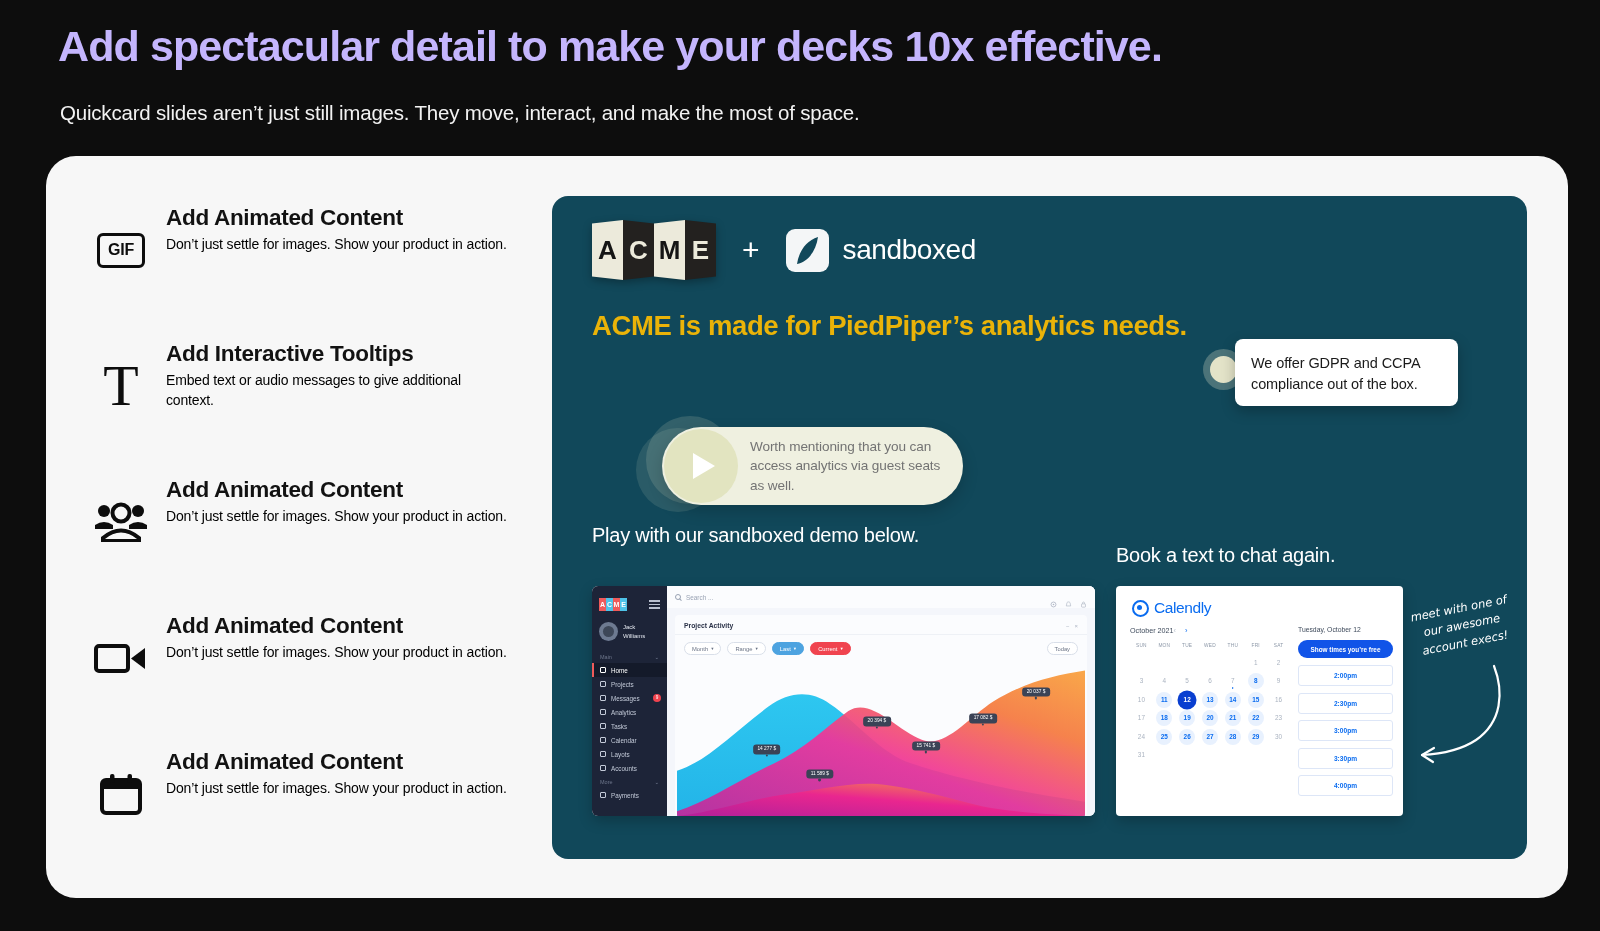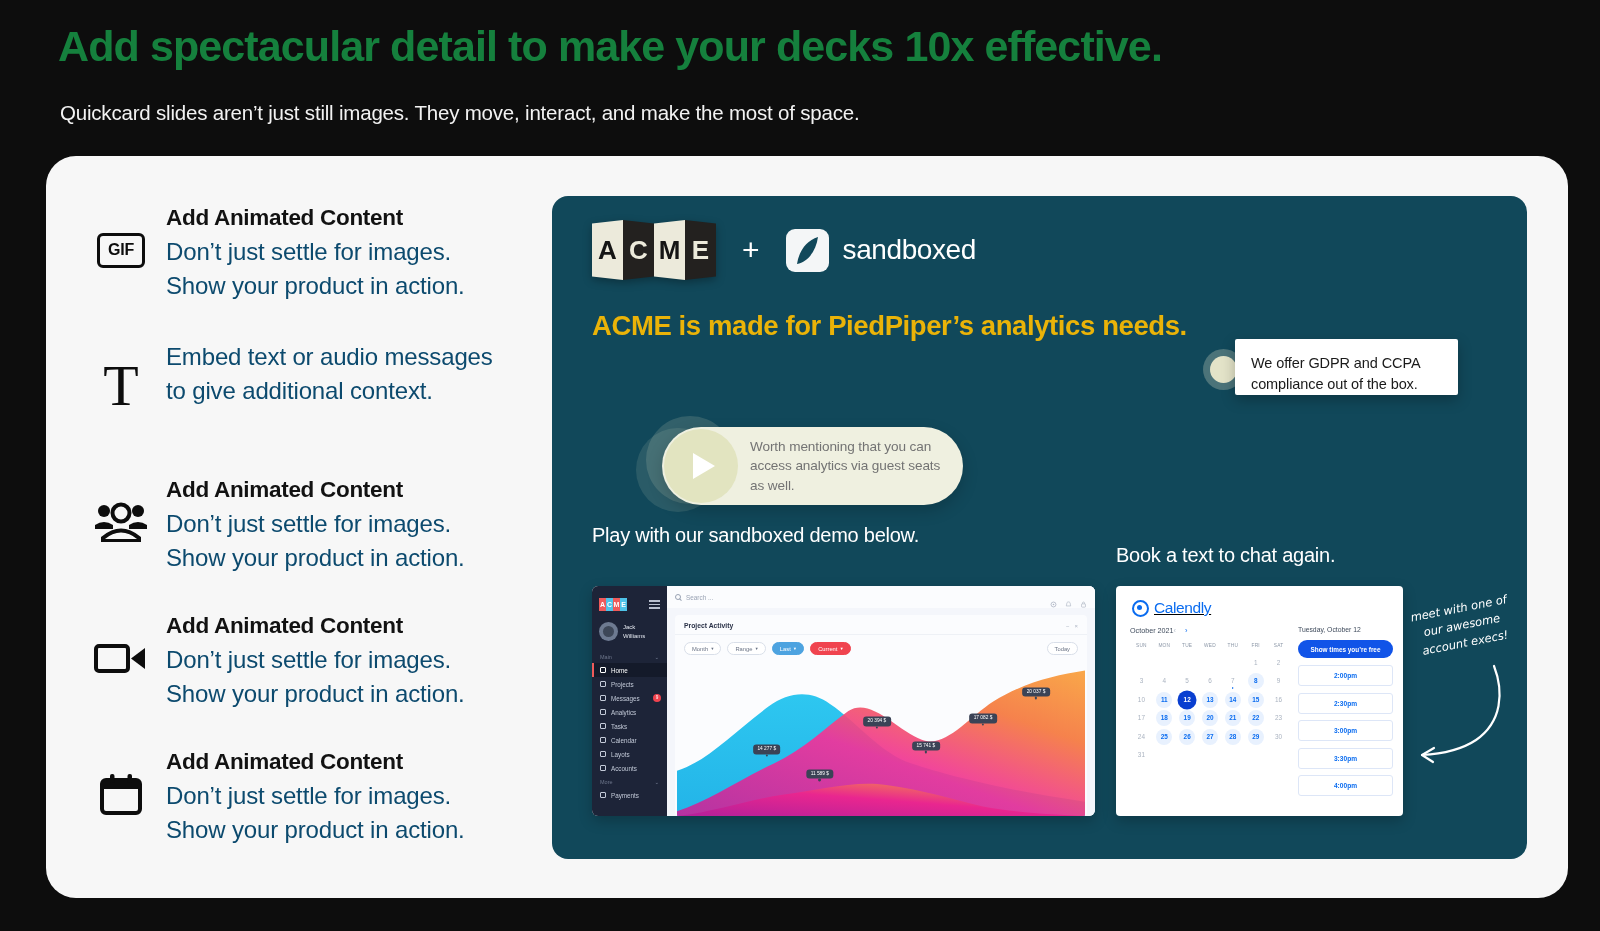--- a/index.html
+++ b/index.html
@@ -8,21 +8,21 @@
     width: 1600px; height: 931px;
     background: #0d0d0d;
     font-family: "Liberation Sans", sans-serif;
     overflow: hidden;
   }
   .page { position: relative; width: 1600px; height: 931px; background: #0d0d0d; }
 
   
   .headline {
     position: absolute; left: 58px; top: 22px;
-    font-size: 43px; font-weight: 700; color: #15803d;
+    font-size: 43px; font-weight: 700; color: #c4b5fd;
     letter-spacing: -0.9px; white-space: nowrap;
   }
   .subhead {
     position: absolute; left: 60px; top: 101px;
     font-size: 20.5px; font-weight: 400; color: #f2f2f2;
     letter-spacing: -0.2px; white-space: nowrap;
   }
 
   
   .card {
@@ -44,21 +44,21 @@
     width: 56px; height: 56px;
     display: flex; align-items: center; justify-content: center;
     color: #0d0d0d;
   }
   .feat-title {
     font-size: 22.5px; font-weight: 600; color: #121212;
     letter-spacing: -0.3px; line-height: 1.25; margin-bottom: 3px;
     white-space: nowrap;
   }
   .feat-desc {
-    font-size: 24px; font-weight: 400; color: #0c4a6e;
+    font-size: 14px; font-weight: 400; color: #000000;
     line-height: 1.42; letter-spacing: -0.15px;
     max-width: 345px;
   }
   .gif-badge {
     width: 48px; height: 35px; border: 3.5px solid #0d0d0d;
     border-radius: 6px; display: flex; align-items: center; justify-content: center;
     font-size: 16px; font-weight: 700; letter-spacing: -0.3px; color: #0d0d0d;
   }
   .t-glyph { font-family: "Liberation Serif", serif; font-size: 58px; font-weight: 400; line-height: 0.8; color:#0d0d0d;}
 
@@ -101,22 +101,22 @@
   }
 
   
   .tip-dot {
     position: absolute; left: 658px; top: 160px;
     width: 27px; height: 27px; border-radius: 50%;
     background: #e3e3c8; box-shadow: 0 0 0 7px rgba(227,227,200,.28);
   }
   .tip-box {
     position: absolute; left: 683px; top: 143px;
-    width: 223px; background: #ffffff; border-radius: 2px;
-    padding: 14px 16px 0 16px;
+    width: 223px; background: #ffffff; border-radius: 8px;
+    padding: 14px 16px 11px 16px;
     box-shadow: 0 5px 14px rgba(0,0,0,.25);
     font-size: 14.5px; line-height: 1.45; color: #1a1a1a;
     letter-spacing: -0.1px;
   }
 
   
   .audio-halo {
     position: absolute; left: 94px; top: 220px;
     width: 88px; height: 88px; border-radius: 50%;
     background: rgba(215,222,190,.17);
@@ -209,21 +209,21 @@
   }
   .dlabel::after { content:""; position:absolute; left:50%; top:100%; transform: translateX(-50%); width:2.6px; height:2.6px; border-radius:50%; background:#3b4356;}
 
   
   .cal {
     position: absolute; left: 564px; top: 390px;
     width: 287px; height: 230px; background: #ffffff;
     border-radius: 4px; overflow: hidden; padding: 10px 0 0 0;
     box-shadow: 0 5px 14px rgba(0,0,0,.22);
   }
-  .cal-brand { display: flex; align-items: center; gap: 5px; padding: 3px 0 0 16px; text-decoration: underline; }
+  .cal-brand { display: flex; align-items: center; gap: 5px; padding: 3px 0 0 16px; }
   .cal-logo-c { width: 17px; height: 17px; border-radius: 50%; border: 2.4px solid #0a6cf0; position: relative; }
   .cal-logo-c::after { content:""; position:absolute; left:3.2px; top:3.2px; width:5.2px; height:5.2px; border-radius:50%; background:#0a6cf0;}
   .cal-name { font-size: 15.5px; color: #0a6cf0; font-weight: 500; letter-spacing: -0.4px; }
   .cal-body { display: flex; padding: 9px 10px 0 14px; gap: 8px; }
   .cal-left { width: 160px; }
   .cal-monthrow { display: flex; align-items: center; justify-content: flex-start; margin-bottom: 8px; }
   .cal-month { font-size: 7.2px; color: #3f4b5c; }
   .cal-arrows { display: flex; gap: 9px; font-size: 7.5px; }
   .cal-arrows .pv { color: #b9c2cf; }
   .cal-arrows .nx { color: #0a6cf0; }
@@ -285,20 +285,21 @@
           <div class="gif-badge">GIF</div>
         </div>
         <div class="feat-title">Add Animated Content</div>
         <div class="feat-desc">Don’t just settle for images. Show your product in action.</div>
       </div>
 
       <div class="feature">
         <div class="feat-icon">
           <span class="t-glyph">T</span>
         </div>
+        <div class="feat-title">Add Interactive Tooltips</div>
         <div class="feat-desc">Embed text or audio messages to give additional context.</div>
       </div>
 
       <div class="feature">
         <div class="feat-icon">
           <svg width="52" height="40" viewBox="0 0 52 40" fill="#0d0d0d">
             <circle cx="9" cy="9" r="6"></circle>
             <circle cx="43" cy="9" r="6"></circle>
             <circle cx="26" cy="11" r="8.5" fill="none" stroke="#0d0d0d" stroke-width="4"></circle>
             <path d="M0 23 q9 -6 18 0 v4 H0 z"></path>

